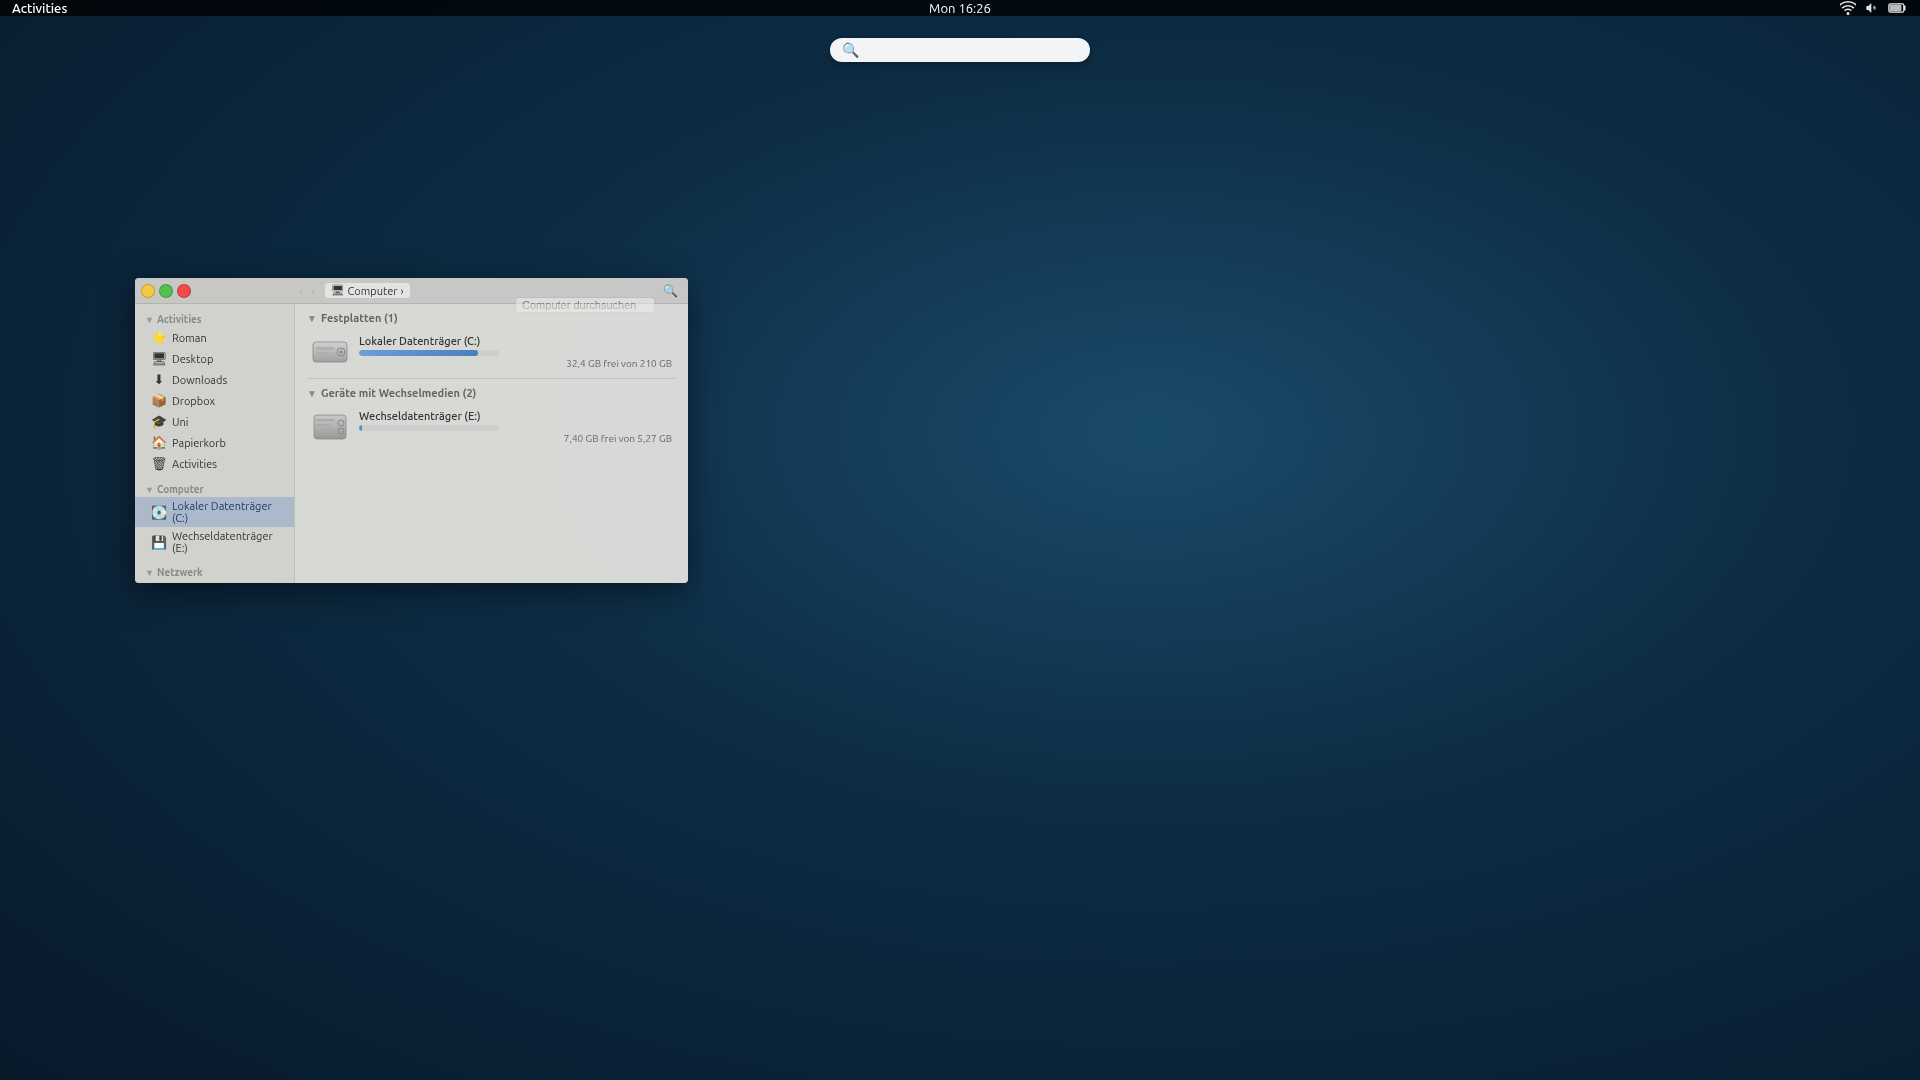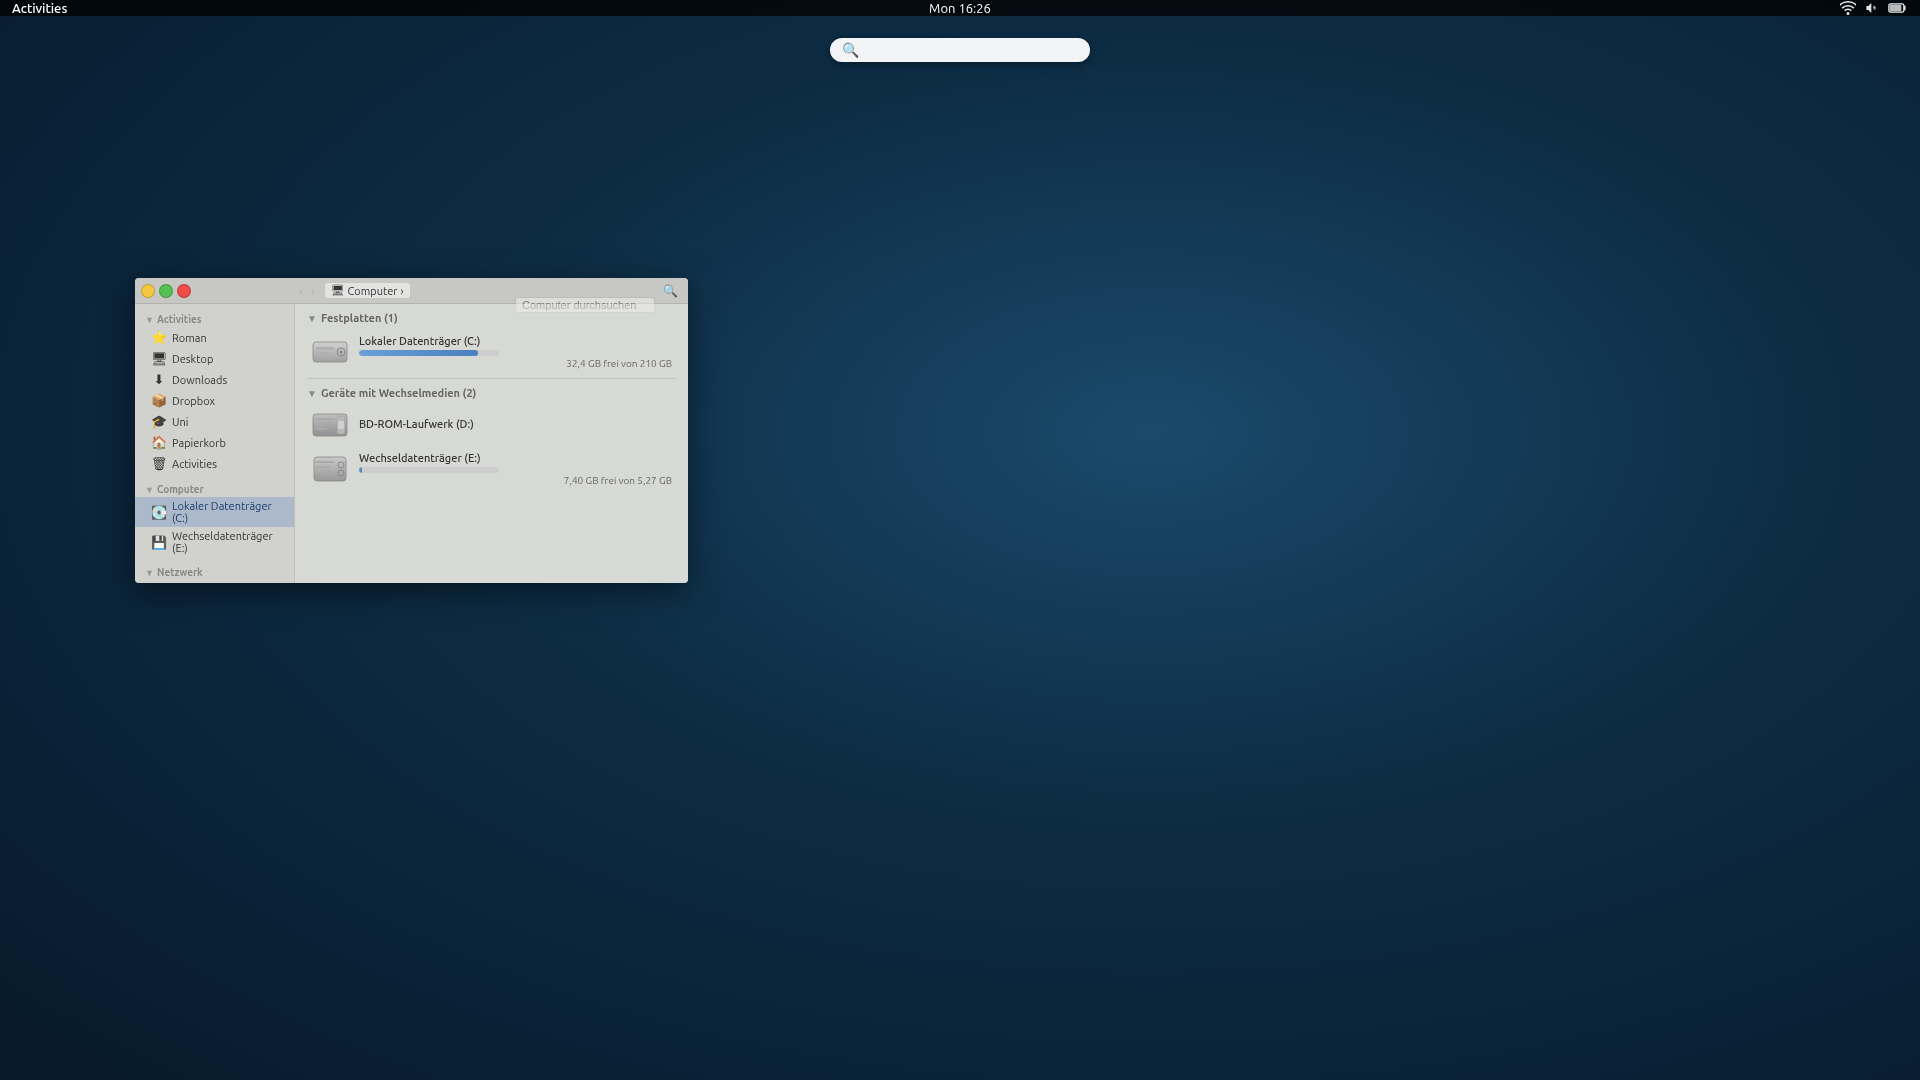--- a/index.html
+++ b/index.html
@@ -470,41 +470,20 @@
         </div>
       </div>
 
       <div class="section-divider"></div>
 
       <div class="section-header">
         <span class="section-arrow">▼</span>
         <span>Geräte mit Wechselmedien (2)</span>
       </div>
 
-      <div class="drive-item">
-        <div class="drive-icon">
-          <svg width="36" height="28" viewBox="0 0 36 28">
-            <rect x="1" y="3" width="34" height="22" rx="3" fill="url(#optGrad)" stroke="#888" stroke-width="0.8"></rect>
-            <defs>
-              <linearGradient id="optGrad" x1="0%" y1="0%" x2="0%" y2="100%">
-                <stop offset="0%" style="stop-color:#c0c0c0"></stop>
-                <stop offset="100%" style="stop-color:#909090"></stop>
-              </linearGradient>
-            </defs>
-            <rect x="3" y="7" width="20" height="2" rx="1" fill="#aaa"></rect>
-            <rect x="3" y="12" width="16" height="2" rx="1" fill="#aaa"></rect>
-            <rect x="3" y="17" width="12" height="2" rx="1" fill="#aaa"></rect>
-            <rect x="25" y="5" width="8" height="18" rx="2" fill="#b8b8b8" stroke="#999" stroke-width="0.5"></rect>
-            <rect x="26" y="10" width="6" height="8" rx="1" fill="#d0d0d0"></rect>
-          </svg>
-        </div>
-        <div class="drive-info">
-          <div class="drive-name">BD-ROM-Laufwerk (D:)</div>
-        </div>
-      </div>
 
       <div class="drive-item">
         <div class="drive-icon">
           <svg width="36" height="28" viewBox="0 0 36 28">
             <rect x="2" y="2" width="32" height="24" rx="3" fill="url(#usbGrad)" stroke="#888" stroke-width="0.8"></rect>
             <defs>
               <linearGradient id="usbGrad" x1="0%" y1="0%" x2="0%" y2="100%">
                 <stop offset="0%" style="stop-color:#c8c8c8"></stop>
                 <stop offset="100%" style="stop-color:#989898"></stop>
               </linearGradient>

